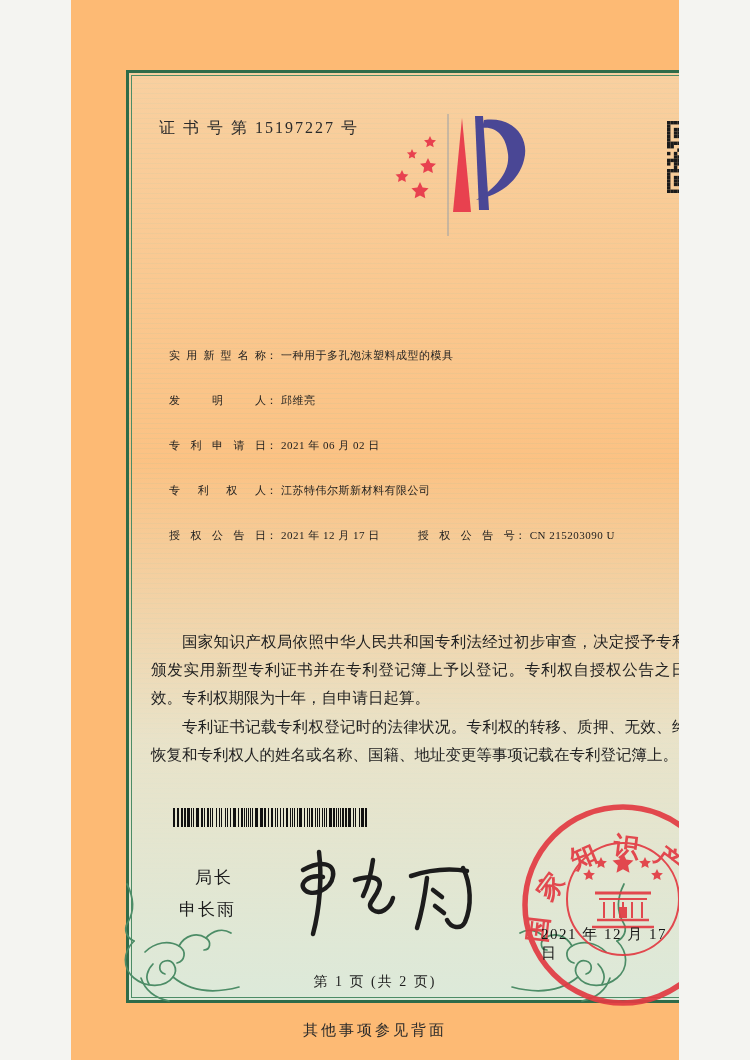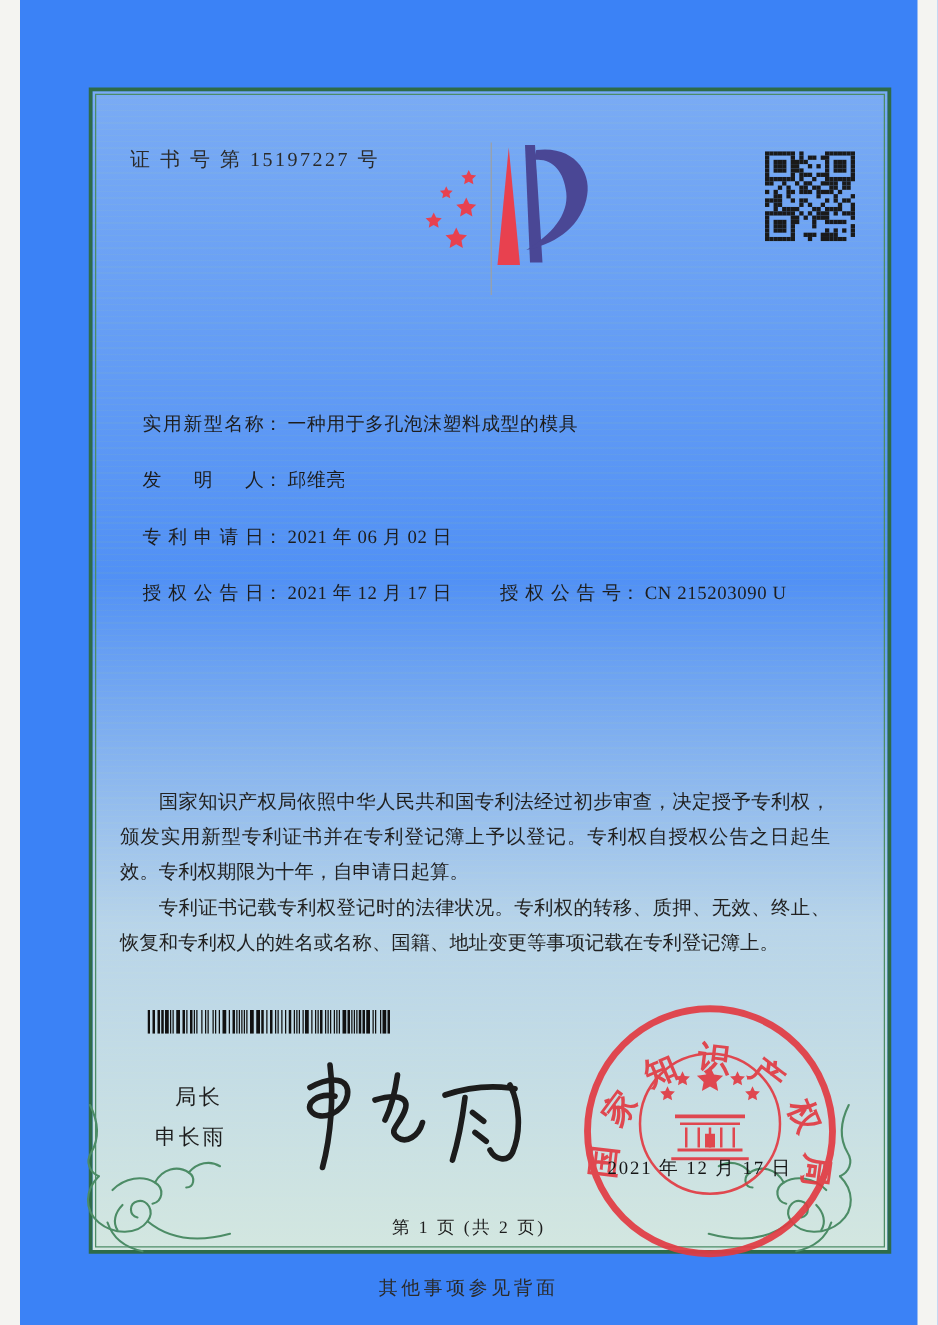--- a/index.html
+++ b/index.html
@@ -1,18 +1,18 @@
 <!DOCTYPE html>
 <html style="--border-green: #2e6b49; --accent-green: #4c8c66; --seal-red: #e23b43; --logo-red: #e8414f; --logo-blue: #4a4795;"><head>
 <meta charset="utf-8">
 <style>
   html,body{margin:0;padding:0;background:#f4f4f1;}
   .page{
-    position:relative;width:718px;height:1060px;margin:0 auto;
-    background:#3b82f6;overflow:hidden;
+    position:relative;width:608px;height:1060px;margin:0 auto;
+    background:#fdba74;overflow:hidden;
     font-family:"Liberation Serif","DejaVu Serif",serif;color:#1d1d1d;
   }
   
   .frame{
     position:absolute;left:55px;top:70px;width:636px;height:927px;
     border:3px solid var(--border-green,#2e6b49);
     background:
       linear-gradient(180deg,rgba(240,248,241,.35) 0%,rgba(240,248,241,.12) 42%,
         rgba(226,240,229,.75) 72%,rgba(219,236,223,.95) 100%),
       repeating-linear-gradient(180deg,rgba(120,180,142,.10) 0 1px,transparent 1px 5px);
@@ -20,21 +20,21 @@
   .frame-inner{position:absolute;inset:2px;border:1px solid var(--accent-green,#4c8c66);}
   
   .cert-no{position:absolute;left:88px;top:118px;font-size:16px;letter-spacing:2px;color:#2a2a2a;}
   .logo{position:absolute;left:303px;top:108px;width:158px;height:132px;}
   .qr{position:absolute;left:596px;top:121px;width:72px;height:72px;}
   .title{
     position:absolute;left:0;right:0;top:228px;text-align:center;
     font-size:38px;font-weight:700;letter-spacing:11px;color:#111;
   }
   
-  .fields{position:absolute;left:98px;top:328px;width:566px;font-size:15px;}
+  .fields{position:absolute;left:98px;top:343px;width:566px;font-size:11px;}
   .frow{margin-bottom:20px;line-height:25px;white-space:nowrap;}
   .flabel{display:inline-block;width:97px;text-align:justify;text-align-last:justify;vertical-align:top;}
   .fcolon{display:inline-block;vertical-align:top;}
   .fvalue{display:inline-block;margin-left:4px;vertical-align:top;letter-spacing:.5px;}
   .pair2{margin-left:38px;}
   
   .paras{position:absolute;left:80px;top:628px;width:568px;font-size:15.5px;
     line-height:1.82;text-align:justify;color:#222;}
   .paras p{margin:0;text-indent:2em;}
   
@@ -348,20 +348,23 @@
     <div class="frow">
       <span class="flabel">实用新型名称</span><span class="fcolon">：</span><span class="fvalue">一种用于多孔泡沫塑料成型的模具</span>
     </div>
     <div class="frow">
       <span class="flabel">发明人</span><span class="fcolon">：</span><span class="fvalue">邱维亮</span>
     </div>
     <div class="frow">
       <span class="flabel">专利申请日</span><span class="fcolon">：</span><span class="fvalue">2021 年 06 月 02 日</span>
     </div>
     <div class="frow">
+      <span class="flabel">专利权人</span><span class="fcolon">：</span><span class="fvalue">江苏特伟尔斯新材料有限公司</span>
+    </div>
+    <div class="frow">
       <span class="flabel">授权公告日</span><span class="fcolon">：</span><span class="fvalue">2021 年 12 月 17 日</span><span class="flabel pair2">授权公告号</span><span class="fcolon">：</span><span class="fvalue">CN 215203090 U</span>
     </div>
   </div>
 
   <div class="paras">
     <p>国家知识产权局依照中华人民共和国专利法经过初步审查，决定授予专利权，颁发实用新型专利证书并在专利登记簿上予以登记。专利权自授权公告之日起生效。专利权期限为十年，自申请日起算。</p>
     <p>专利证书记载专利权登记时的法律状况。专利权的转移、质押、无效、终止、恢复和专利权人的姓名或名称、国籍、地址变更等事项记载在专利登记簿上。</p>
   </div>
 
   <div class="barcode">

